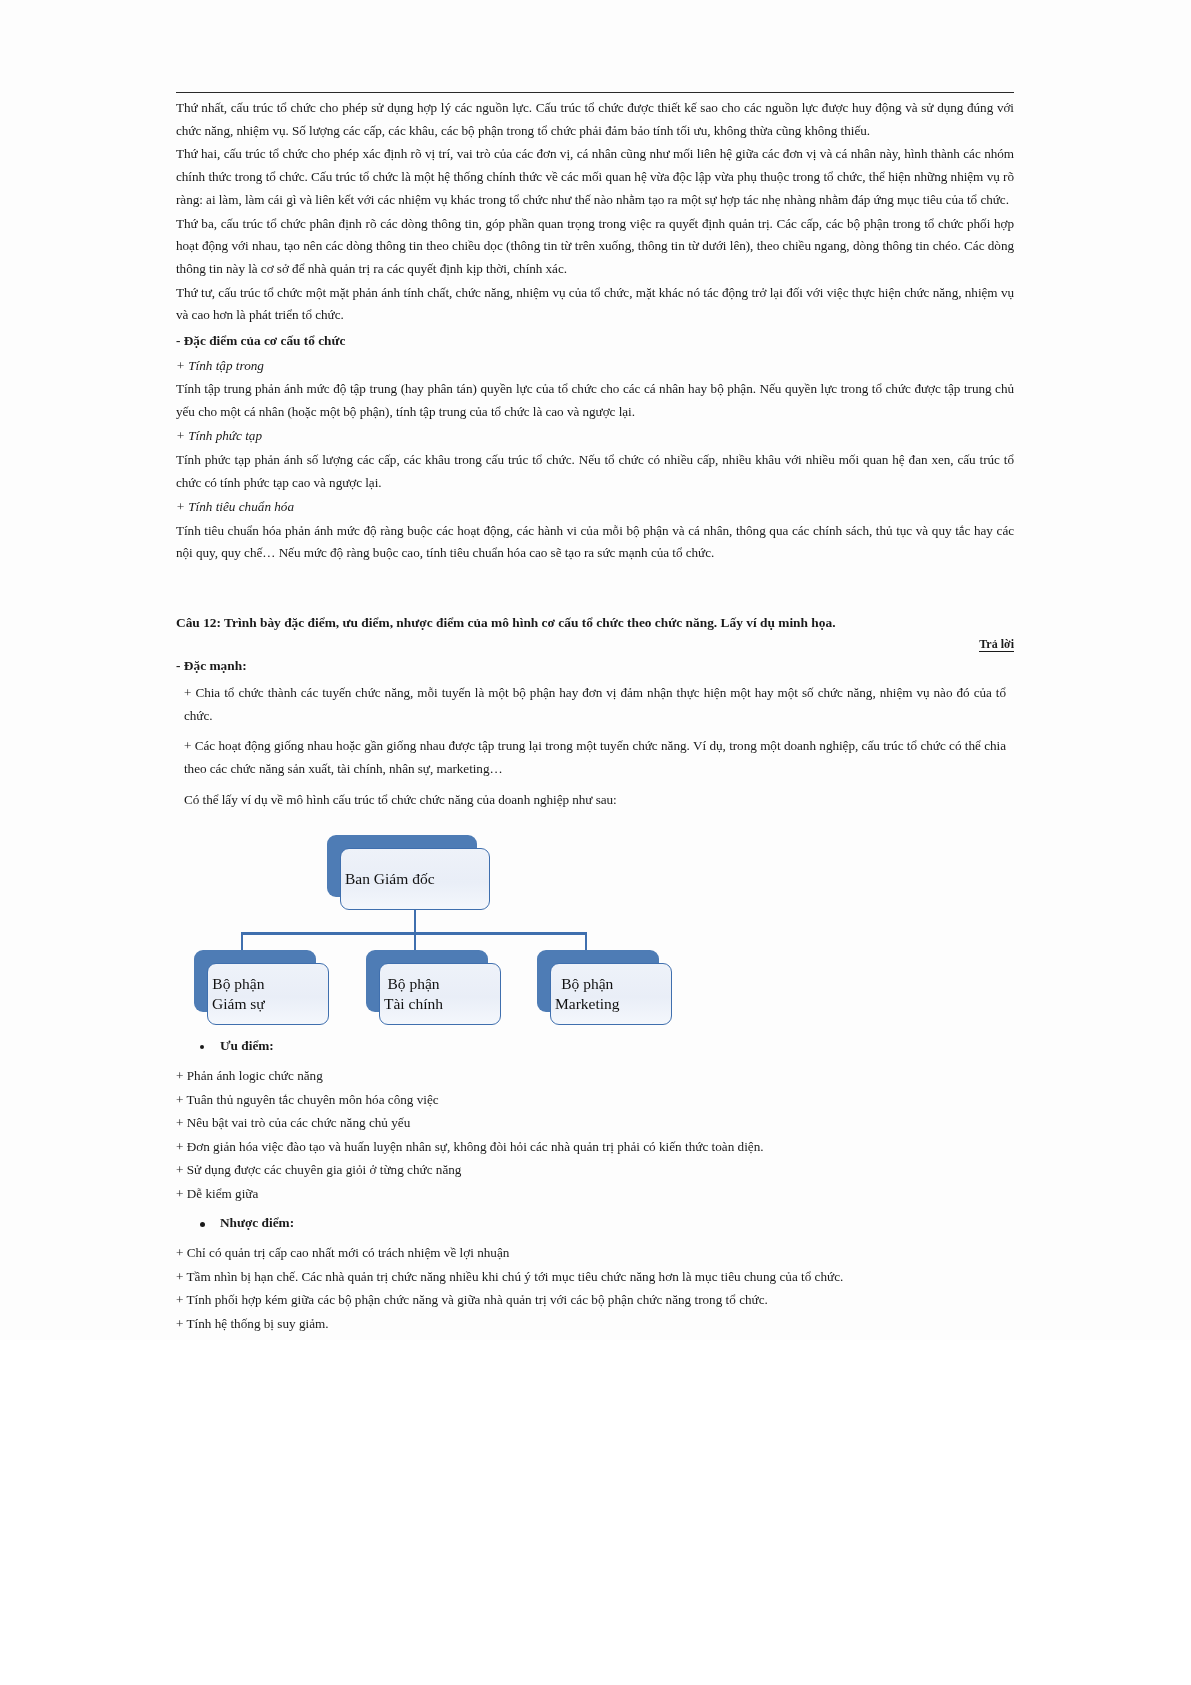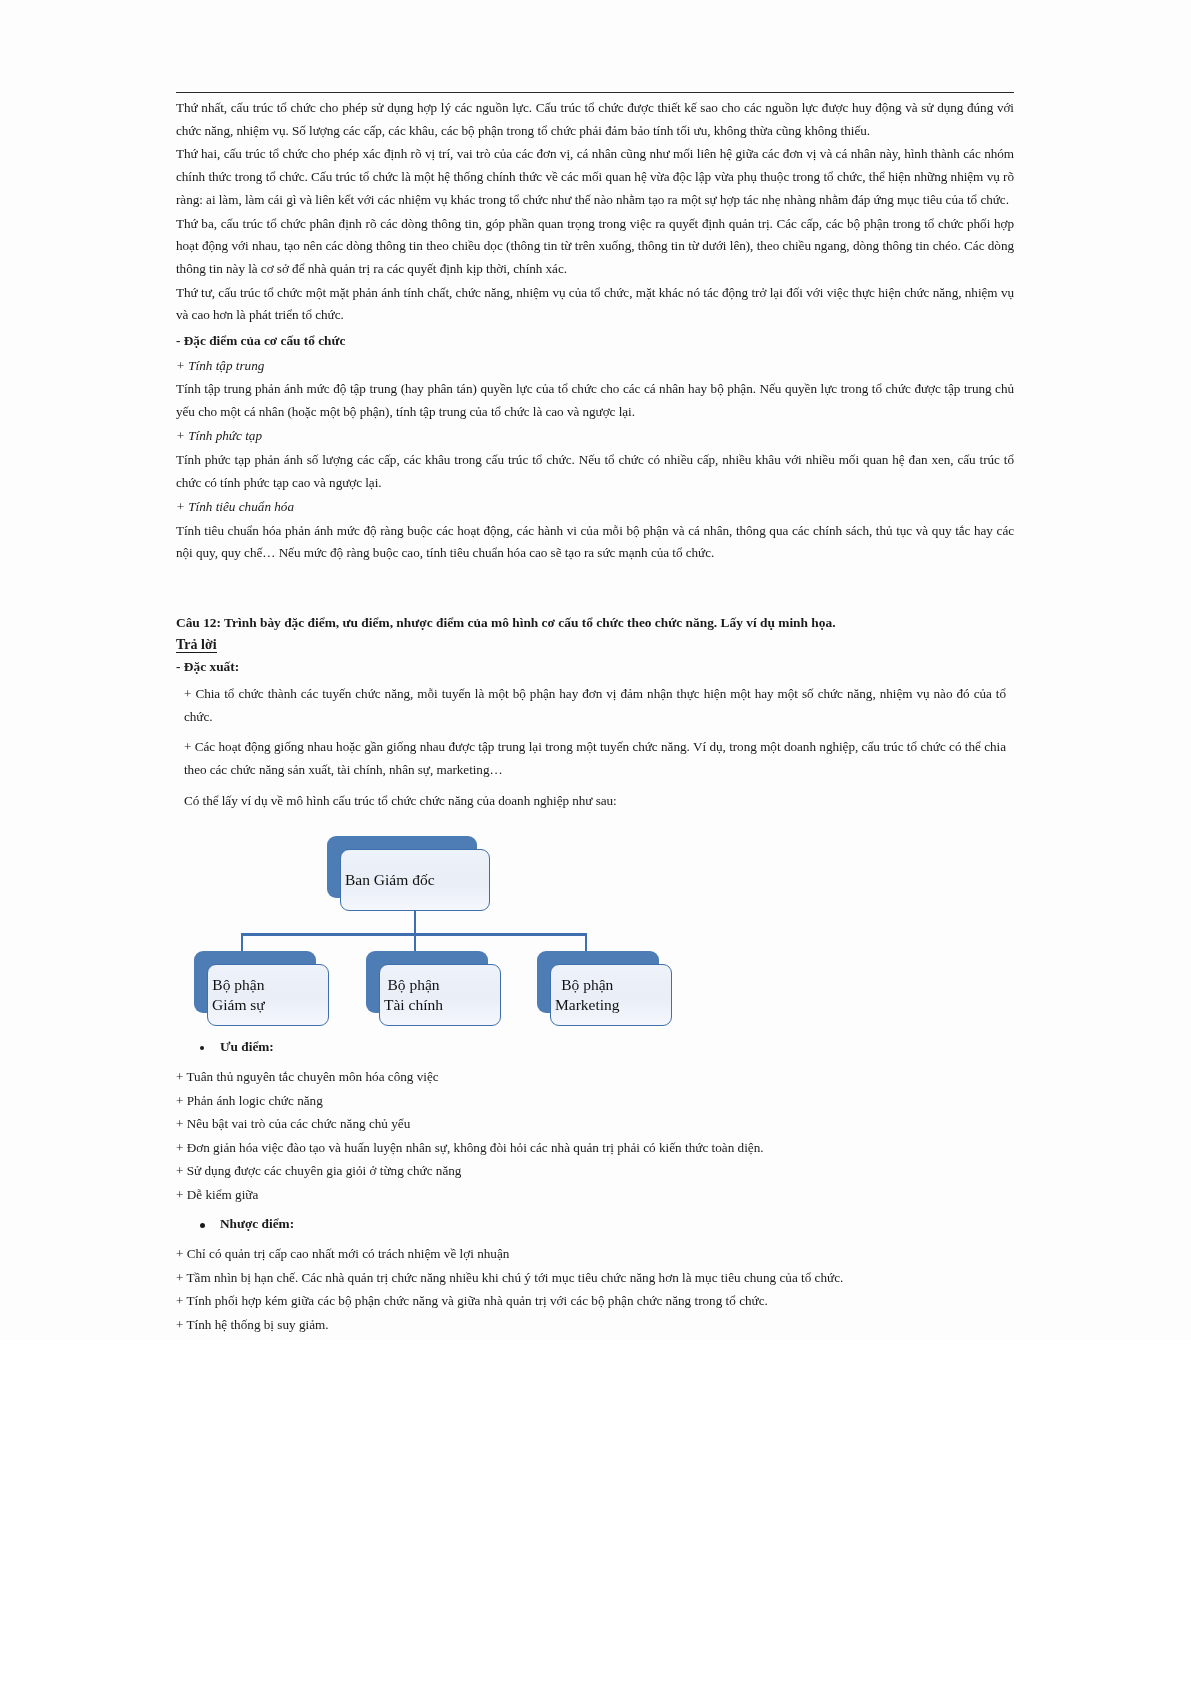--- a/index.html
+++ b/index.html
@@ -60,23 +60,23 @@
   .spacer-rule {
     height: 34px;
   }
   .q-title {
     font-weight: bold;
     font-size: 13.4px;
     margin: 12px 0 2px 0;
     line-height: 1.7;
   }
   .answer-label {
-    text-align: left;
-    font-weight: bold;
-    font-size: 14px;
+    text-align: right;
+    font-weight: bold;
+    font-size: 12px;
     margin: 2px 0 6px 0;
   }
   .answer-label span {
     border-bottom: 1.2px solid #1a1a1a;
     padding-bottom: 0px;
   }
   .section-label {
     font-weight: bold;
     font-size: 13.4px;
     margin: 4px 0 3px 0;
@@ -166,36 +166,36 @@
 
     <div class="rule-top"></div>
 
     <p class="para">Thứ nhất, cấu trúc tổ chức cho phép sử dụng hợp lý các nguồn lực. Cấu trúc tổ chức được thiết kế sao cho các nguồn lực được huy động và sử dụng đúng với chức năng, nhiệm vụ. Số lượng các cấp, các khâu, các bộ phận trong tổ chức phải đảm bảo tính tối ưu, không thừa cũng không thiếu.</p>
     <p class="para">Thứ hai, cấu trúc tổ chức cho phép xác định rõ vị trí, vai trò của các đơn vị, cá nhân cũng như mối liên hệ giữa các đơn vị và cá nhân này, hình thành các nhóm chính thức trong tổ chức. Cấu trúc tổ chức là một hệ thống chính thức về các mối quan hệ vừa độc lập vừa phụ thuộc trong tổ chức, thể hiện những nhiệm vụ rõ ràng: ai làm, làm cái gì và liên kết với các nhiệm vụ khác trong tổ chức như thế nào nhằm tạo ra một sự hợp tác nhẹ nhàng nhằm đáp ứng mục tiêu của tổ chức.</p>
     <p class="para">Thứ ba, cấu trúc tổ chức phân định rõ các dòng thông tin, góp phần quan trọng trong việc ra quyết định quản trị. Các cấp, các bộ phận trong tổ chức phối hợp hoạt động với nhau, tạo nên các dòng thông tin theo chiều dọc (thông tin từ trên xuống, thông tin từ dưới lên), theo chiều ngang, dòng thông tin chéo. Các dòng thông tin này là cơ sở để nhà quản trị ra các quyết định kịp thời, chính xác.</p>
     <p class="para">Thứ tư, cấu trúc tổ chức một mặt phản ánh tính chất, chức năng, nhiệm vụ của tổ chức, mặt khác nó tác động trở lại đối với việc thực hiện chức năng, nhiệm vụ và cao hơn là phát triển tổ chức.</p>
 
     <p class="heading-bold">- Đặc điểm của cơ cấu tổ chức</p>
 
-    <p class="sub-italic">+ Tính tập trung</p>
+    <p class="sub-italic">+ Tính tập trong</p>
     <p class="para">Tính tập trung phản ánh mức độ tập trung (hay phân tán) quyền lực của tổ chức cho các cá nhân hay bộ phận. Nếu quyền lực trong tổ chức được tập trung chủ yếu cho một cá nhân (hoặc một bộ phận), tính tập trung của tổ chức là cao và ngược lại.</p>
 
     <p class="sub-italic">+ Tính phức tạp</p>
     <p class="para">Tính phức tạp phản ánh số lượng các cấp, các khâu trong cấu trúc tổ chức. Nếu tổ chức có nhiều cấp, nhiều khâu với nhiều mối quan hệ đan xen, cấu trúc tổ chức có tính phức tạp cao và ngược lại.</p>
 
     <p class="sub-italic">+ Tính tiêu chuẩn hóa</p>
     <p class="para">Tính tiêu chuẩn hóa phản ánh mức độ ràng buộc các hoạt động, các hành vi của mỗi bộ phận và cá nhân, thông qua các chính sách, thủ tục và quy tắc hay các nội quy, quy chế… Nếu mức độ ràng buộc cao, tính tiêu chuẩn hóa cao sẽ tạo ra sức mạnh của tổ chức.</p>
 
     <div class="spacer-rule"></div>
 
     <p class="q-title">Câu 12: Trình bày đặc điểm, ưu điểm, nhược điểm của mô hình cơ cấu tổ chức theo chức năng. Lấy ví dụ minh họa.</p>
 
     <p class="answer-label"><span>Trả lời</span></p>
 
-    <p class="section-label">- Đặc xuất:</p>
+    <p class="section-label">- Đặc mạnh:</p>
 
     <p class="para tight">+ Chia tổ chức thành các tuyến chức năng, mỗi tuyến là một bộ phận hay đơn vị đảm nhận thực hiện một hay một số chức năng, nhiệm vụ nào đó của tổ chức.</p>
     <p class="para tight">+ Các hoạt động giống nhau hoặc gần giống nhau được tập trung lại trong một tuyến chức năng. Ví dụ, trong một doanh nghiệp, cấu trúc tổ chức có thể chia theo các chức năng sản xuất, tài chính, nhân sự, marketing…</p>
     <p class="para tight">Có thể lấy ví dụ về mô hình cấu trúc tổ chức chức năng của doanh nghiệp như sau:</p>
 
     <div class="chart-wrap">
 
       <div class="node" style="left:151px; top:12px; width:150px; height:62px;">
         <div class="shadow"></div>
         <div class="face">
@@ -236,22 +236,22 @@
             <div>Bộ phận</div>
             <div>Marketing</div>
           </div>
         </div>
       </div>
 
     </div>
 
     <p class="bullet-head">Ưu điểm:</p>
 
+    <p class="listline">+ Phản ánh logic chức năng</p>
     <p class="listline">+ Tuân thủ nguyên tắc chuyên môn hóa công việc</p>
-    <p class="listline">+ Phản ánh logic chức năng</p>
     <p class="listline">+ Nêu bật vai trò của các chức năng chủ yếu</p>
     <p class="listline">+ Đơn giản hóa việc đào tạo và huấn luyện nhân sự, không đòi hỏi các nhà quản trị phải có kiến thức toàn diện.</p>
     <p class="listline">+ Sử dụng được các chuyên gia giỏi ở từng chức năng</p>
     <p class="listline">+ Dễ kiểm giữa</p>
 
     <p class="bullet-head square">Nhược điểm:</p>
 
     <p class="listline">+ Chỉ có quản trị cấp cao nhất mới có trách nhiệm về lợi nhuận</p>
     <p class="listline">+ Tầm nhìn bị hạn chế. Các nhà quản trị chức năng nhiều khi chú ý tới mục tiêu chức năng hơn là mục tiêu chung của tổ chức.</p>
     <p class="listline">+ Tính phối hợp kém giữa các bộ phận chức năng và giữa nhà quản trị với các bộ phận chức năng trong tổ chức.</p>

